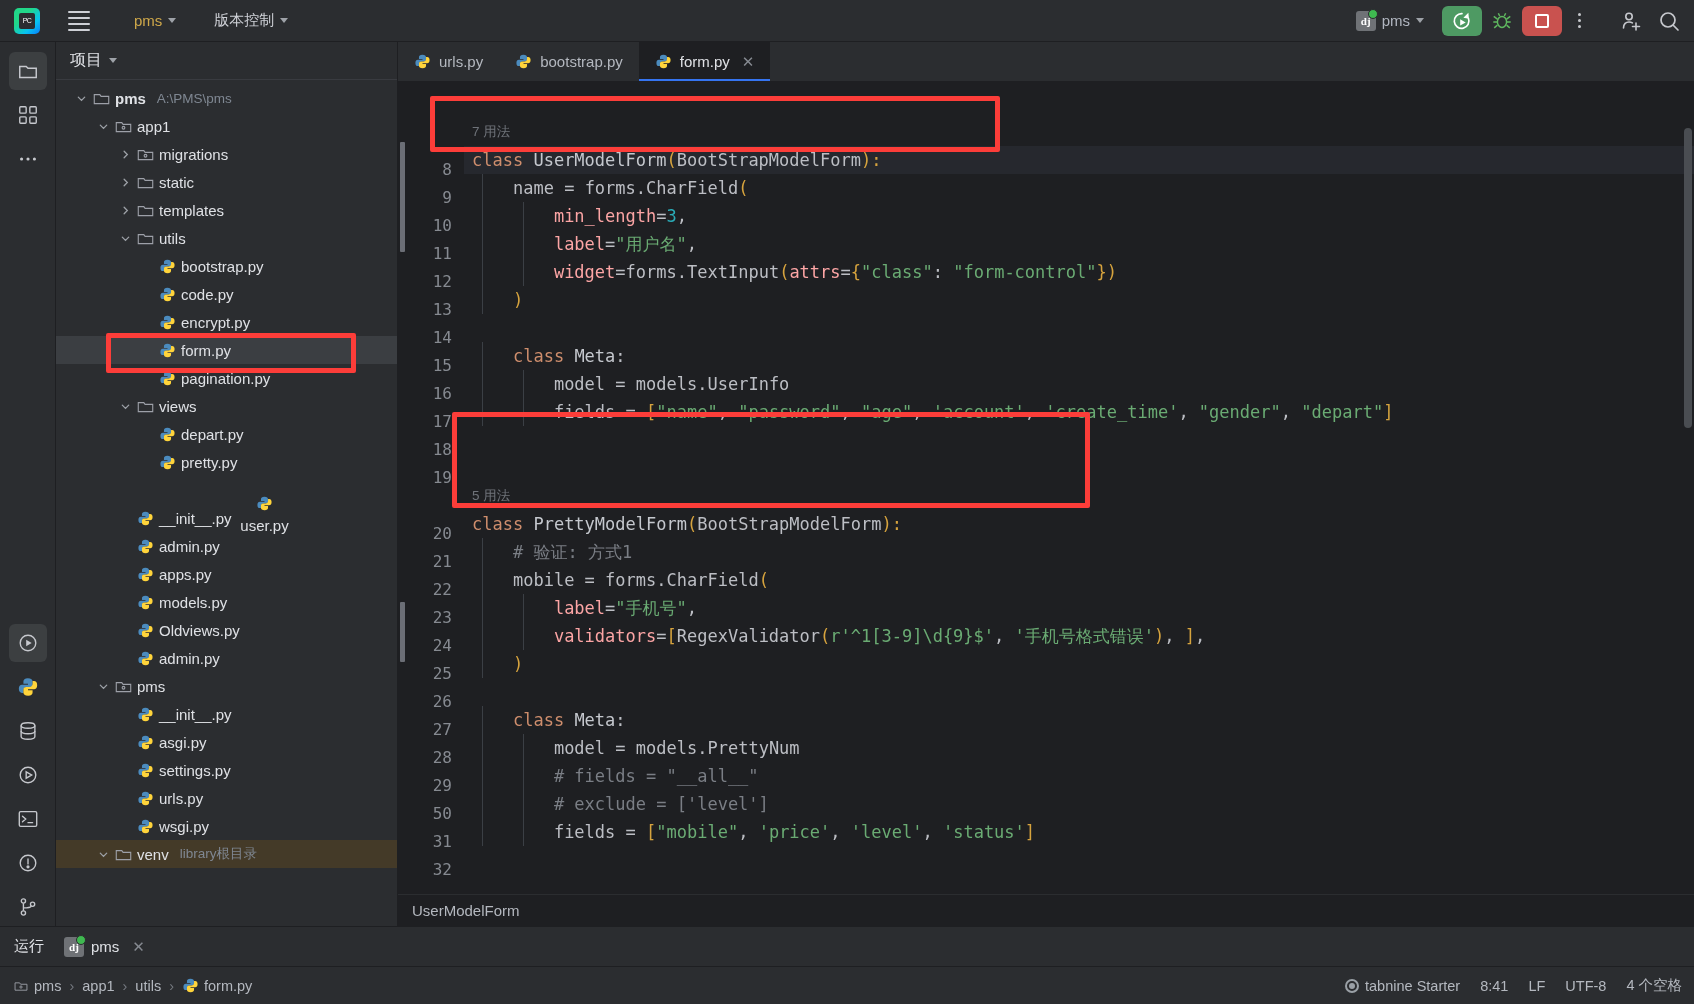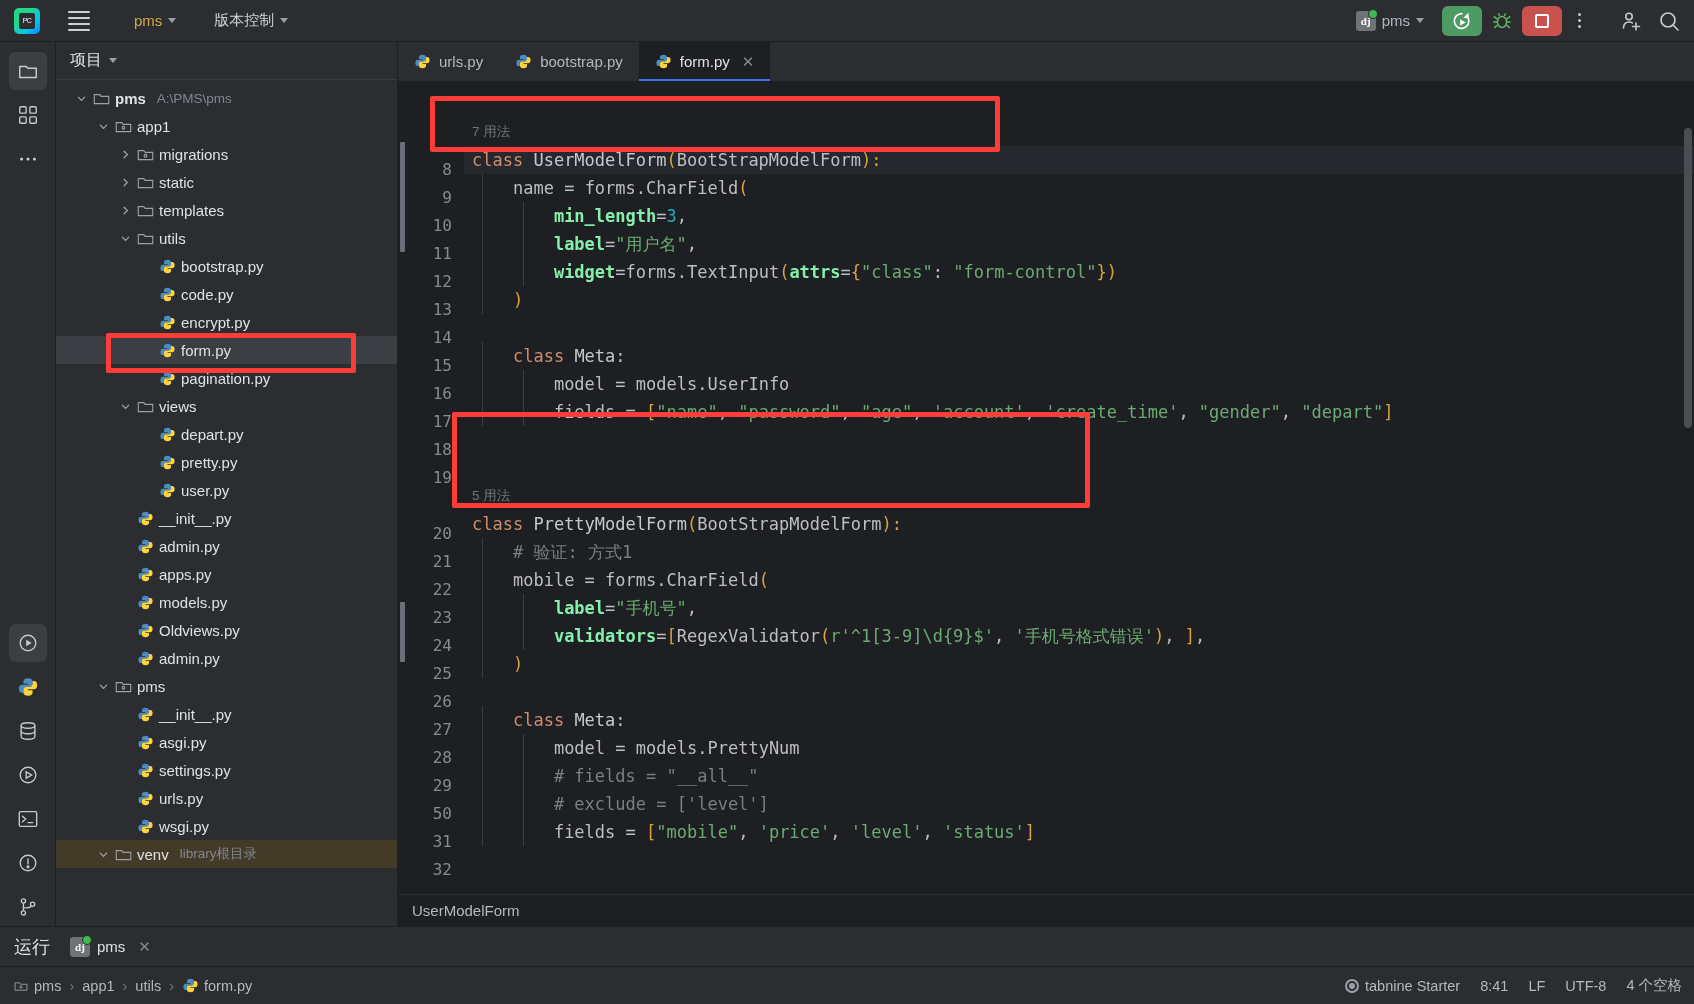--- a/index.html
+++ b/index.html
@@ -105,33 +105,33 @@
 
   
   .kw   { color:#cf8e6d; }
   .cls  { color:#c5c8ce; }
   .num  { color:#2aacb8; }
   .str  { color:#6aab73; }
   .cmt  { color:#7a7e85; }
   .id   { color:#bcbec4; }
   .par  { color:#d6a33e; }
   .brk  { color:#d6a33e; }
-  .attr { color:#86efac;font-weight:bold; }
+  .attr { color:#fca5a5; }
 
   .breadcrumb-bar { height:32px; flex:0 0 32px; background:#1e1f22; display:flex; align-items:center;
     padding:0 14px; color:#b4b8bf; font-size:15px; border-top:1px solid #2b2d30; }
 
   
   .anno { position:absolute; border:5px solid #fc3d39; border-radius:2px;
     pointer-events:none; z-index:40; }
 
   
   .runbar { height:40px; flex:0 0 40px; background:#2b2d30; display:flex; align-items:center;
     gap:20px; padding:0 14px; border-top:1px solid #1e1f22; }
-  .runbar .lbl { font-size:18px; color:#dfe1e5; }
+  .runbar .lbl { font-size:15px; color:#dfe1e5; }
   .runbar .cfg { display:flex; align-items:center; gap:7px; font-size:15px; color:#dfe1e5; }
 
   
   .status { height:38px; flex:0 0 38px; background:#2b2d30; display:flex; align-items:center;
     padding:0 12px; gap:8px; font-size:14.5px; color:#b4b8bf; border-top:1px solid #1e1f22;}
   .crumbs { display:flex; align-items:center; gap:8px; }
   .crumbs .sepc { color:#74787f; }
   .st-right { margin-left:auto; display:flex; align-items:center; gap:20px; }
   .tabnine { display:flex; align-items:center; gap:6px; color:#b4b8bf; }
   .tabnine .dot { width:14px;height:14px;border-radius:50%;border:2px solid #9aa0a6;
@@ -449,21 +449,21 @@
           <div class="row" style="padding-left: 84px;">
             <span class="arrow none"></span>
             <span class="ficon">
               <svg width="17" height="17" viewBox="0 0 24 24">
                 <path d="M11.8 2.5 C8.5 2.5 7 4 7 6 L7 8.5 L12 8.5 L12 9.5 L5.4 9.5 C3.4 9.5 2 11 2 14 C2 17 3.4 18.5 5.4 18.5 L7 18.5 L7 15.5 C7 13.5 8.5 12 10.5 12 L14 12 C15.8 12 17 10.8 17 9 L17 6 C17 4 15.5 2.5 11.8 2.5 Z" fill="#4b8bbe"></path>
                 <path d="M12.2 21.5 C15.5 21.5 17 20 17 18 L17 15.5 L12 15.5 L12 14.5 L18.6 14.5 C20.6 14.5 22 13 22 10 C22 7 20.6 5.5 18.6 5.5 L17 5.5 L17 8.5 C17 10.5 15.5 12 13.5 12 L10 12 C8.2 12 7 13.2 7 15 L7 18 C7 20 8.5 21.5 12.2 21.5 Z" fill="#ffd43b"></path>
               </svg>
             </span>
             <span>pretty.py</span>
           </div>
-          <div class="row" style="padding-left: 84px;">
+          <div class="row" style="padding-left: 84px; flex-direction: column;">
             <span class="arrow none"></span>
             <span class="ficon">
               <svg width="17" height="17" viewBox="0 0 24 24">
                 <path d="M11.8 2.5 C8.5 2.5 7 4 7 6 L7 8.5 L12 8.5 L12 9.5 L5.4 9.5 C3.4 9.5 2 11 2 14 C2 17 3.4 18.5 5.4 18.5 L7 18.5 L7 15.5 C7 13.5 8.5 12 10.5 12 L14 12 C15.8 12 17 10.8 17 9 L17 6 C17 4 15.5 2.5 11.8 2.5 Z" fill="#4b8bbe"></path>
                 <path d="M12.2 21.5 C15.5 21.5 17 20 17 18 L17 15.5 L12 15.5 L12 14.5 L18.6 14.5 C20.6 14.5 22 13 22 10 C22 7 20.6 5.5 18.6 5.5 L17 5.5 L17 8.5 C17 10.5 15.5 12 13.5 12 L10 12 C8.2 12 7 13.2 7 15 L7 18 C7 20 8.5 21.5 12.2 21.5 Z" fill="#ffd43b"></path>
               </svg>
             </span>
             <span>user.py</span>
           </div>
           <div class="row" style="padding-left: 62px;">

